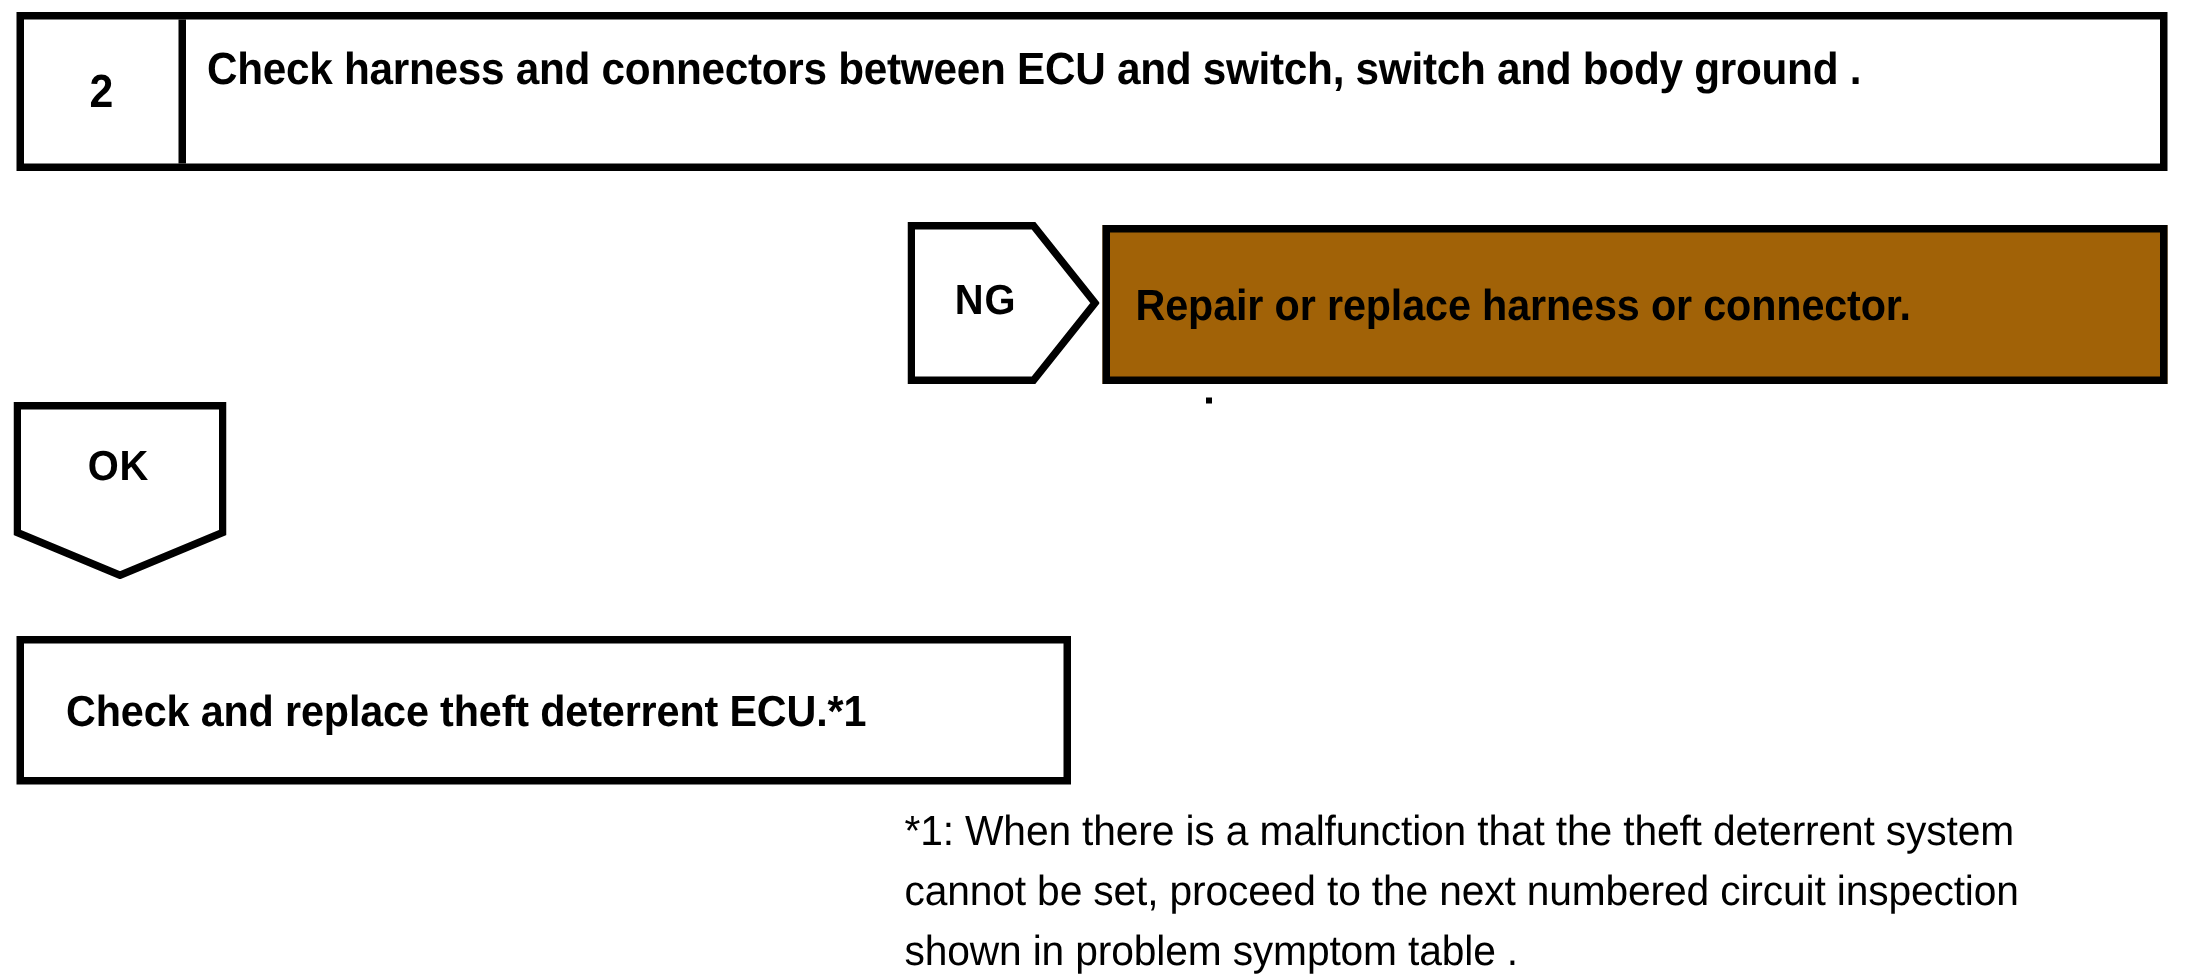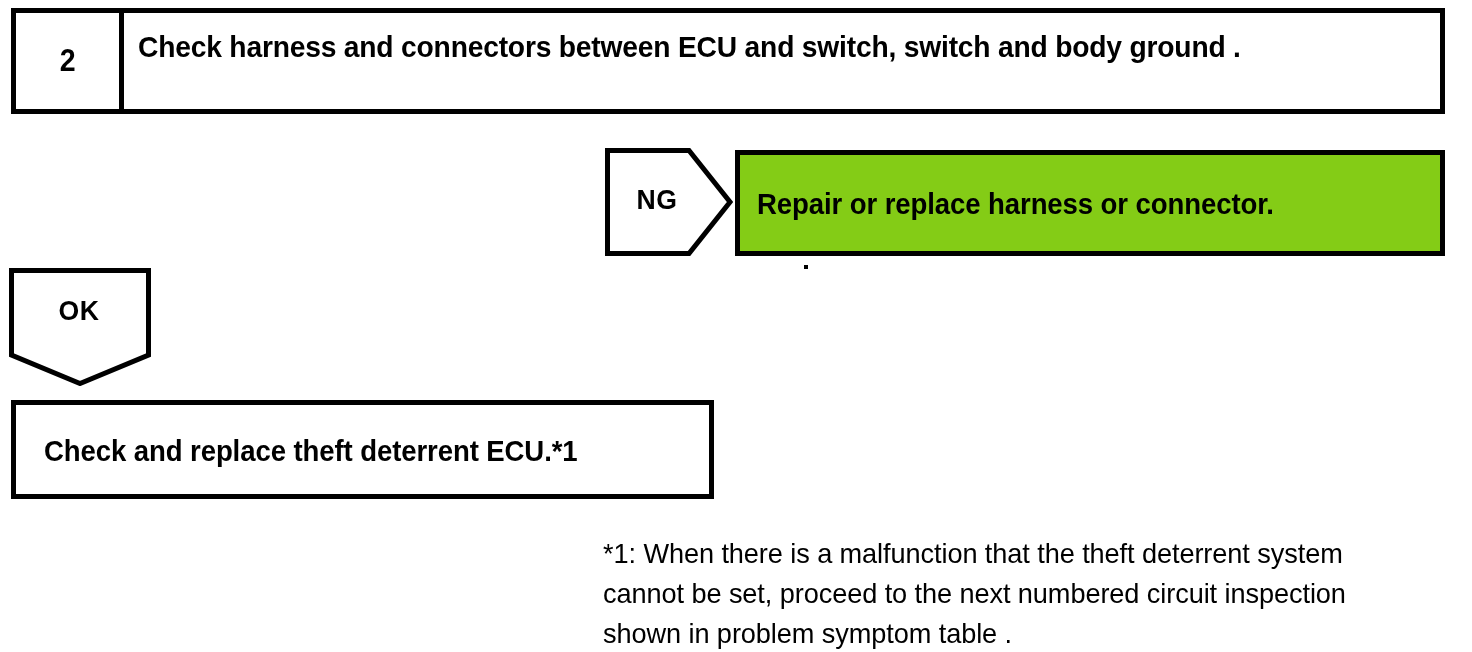--- a/index.html
+++ b/index.html
@@ -89,21 +89,21 @@
 
   
   .repair-box {
     position: absolute;
     left: 735px;
     top: 150px;
     width: 710px;
     height: 106px;
     border: 5px solid #000;
     box-sizing: border-box;
-    background: #84cc16;
+    background: #a16207;
   }
   .repair-text {
     position: absolute;
     left: 17px;
     top: 33px;
     font-size: 29px;
     font-weight: bold;
     letter-spacing: -0.1px;
     transform: scaleX(0.95);
     transform-origin: left top;
@@ -137,21 +137,21 @@
     font-size: 28px;
     font-weight: bold;
     letter-spacing: 0.5px;
     transform: scaleX(0.95);
   }
 
   
   .result-box {
     position: absolute;
     left: 11px;
-    top: 400px;
+    top: 424px;
     width: 703px;
     height: 99px;
     border: 5px solid #000;
     box-sizing: border-box;
     background: #fff;
   }
   .result-text {
     position: absolute;
     left: 28px;
     top: 30px;

